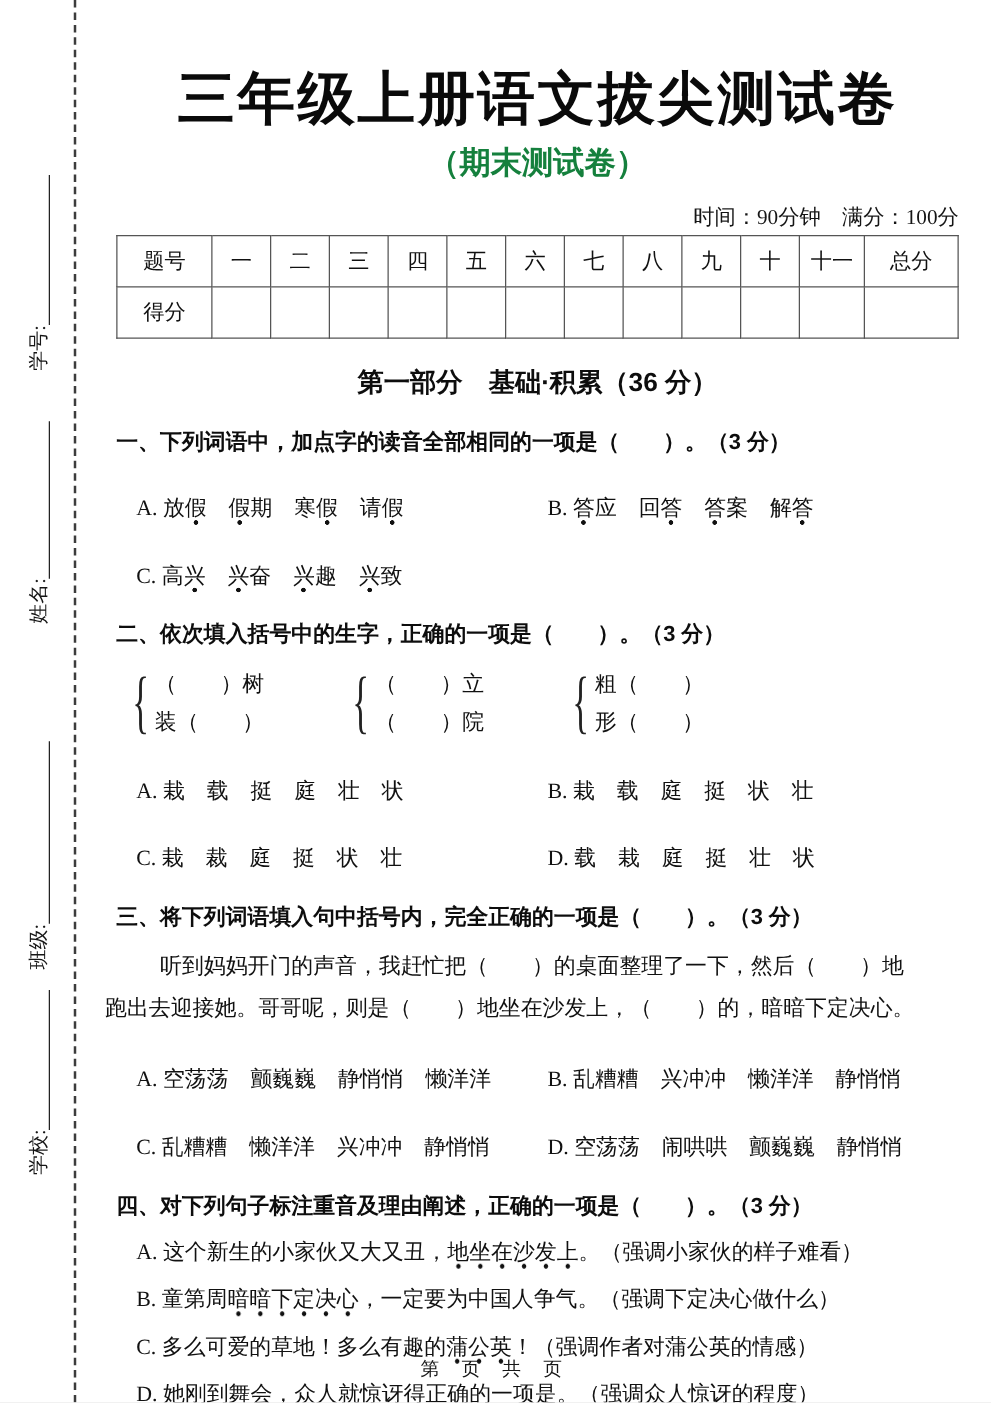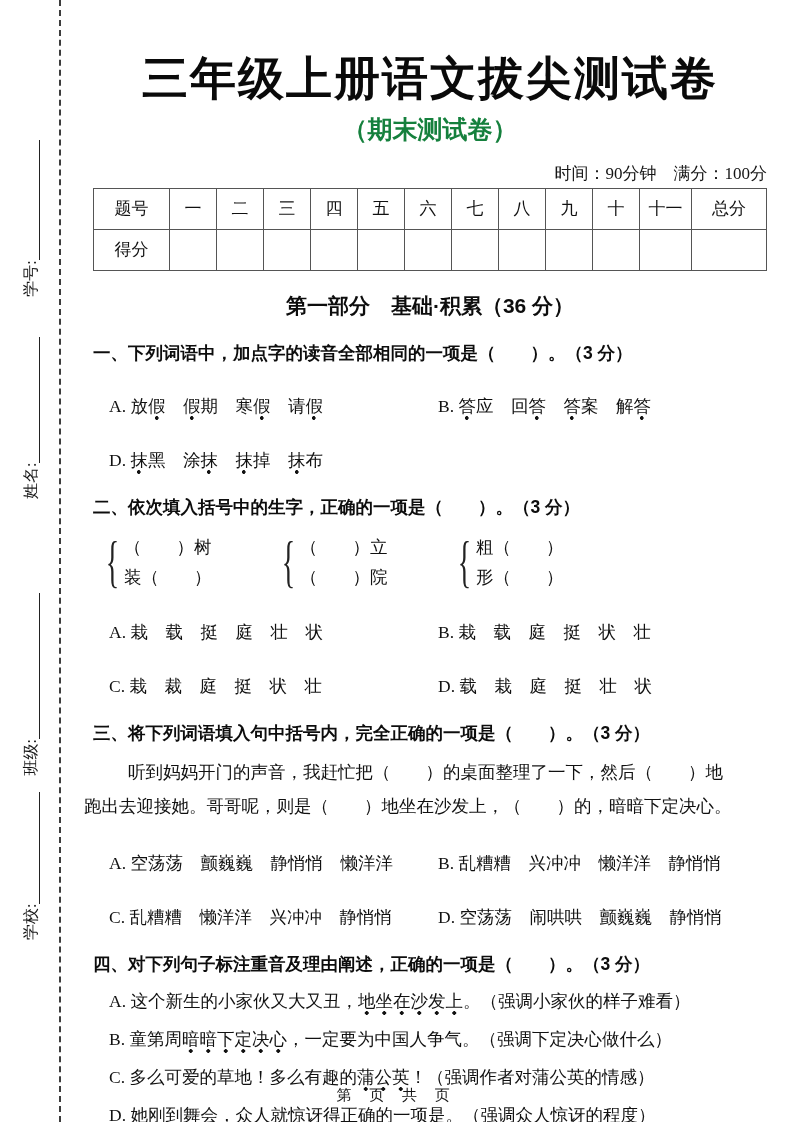--- a/index.html
+++ b/index.html
@@ -174,21 +174,21 @@
 
     <div class="section-title">第一部分　基础·积累（36 分）</div>
 
     <div class="question">
       <div class="stem">一、下列词语中，加点字的读音全部相同的一项是（　　）。（3 分）</div>
       <div class="opt-row">
         <div>A. 放<span class="em-dots">假</span>　<span class="em-dots">假</span>期　寒<span class="em-dots">假</span>　请<span class="em-dots">假</span></div>
         <div>B. <span class="em-dots">答</span>应　回<span class="em-dots">答</span>　<span class="em-dots">答</span>案　解<span class="em-dots">答</span></div>
       </div>
       <div class="opt-row">
-        <div>D. <span class="em-dots">抹</span>黑　涂<span class="em-dots">抹</span>　<span class="em-dots">抹</span>掉　<span class="em-dots">抹</span>布</div>
+        <div>C. 高<span class="em-dots">兴</span>　<span class="em-dots">兴</span>奋　<span class="em-dots">兴</span>趣　<span class="em-dots">兴</span>致</div>
       </div>
     </div>
 
     <div class="question">
       <div class="stem">二、依次填入括号中的生字，正确的一项是（　　）。（3 分）</div>
       <div class="groups">
         <div class="group">
           <span class="brace">{</span>
           <span class="group-lines">
             <div>（　　）树</div>

